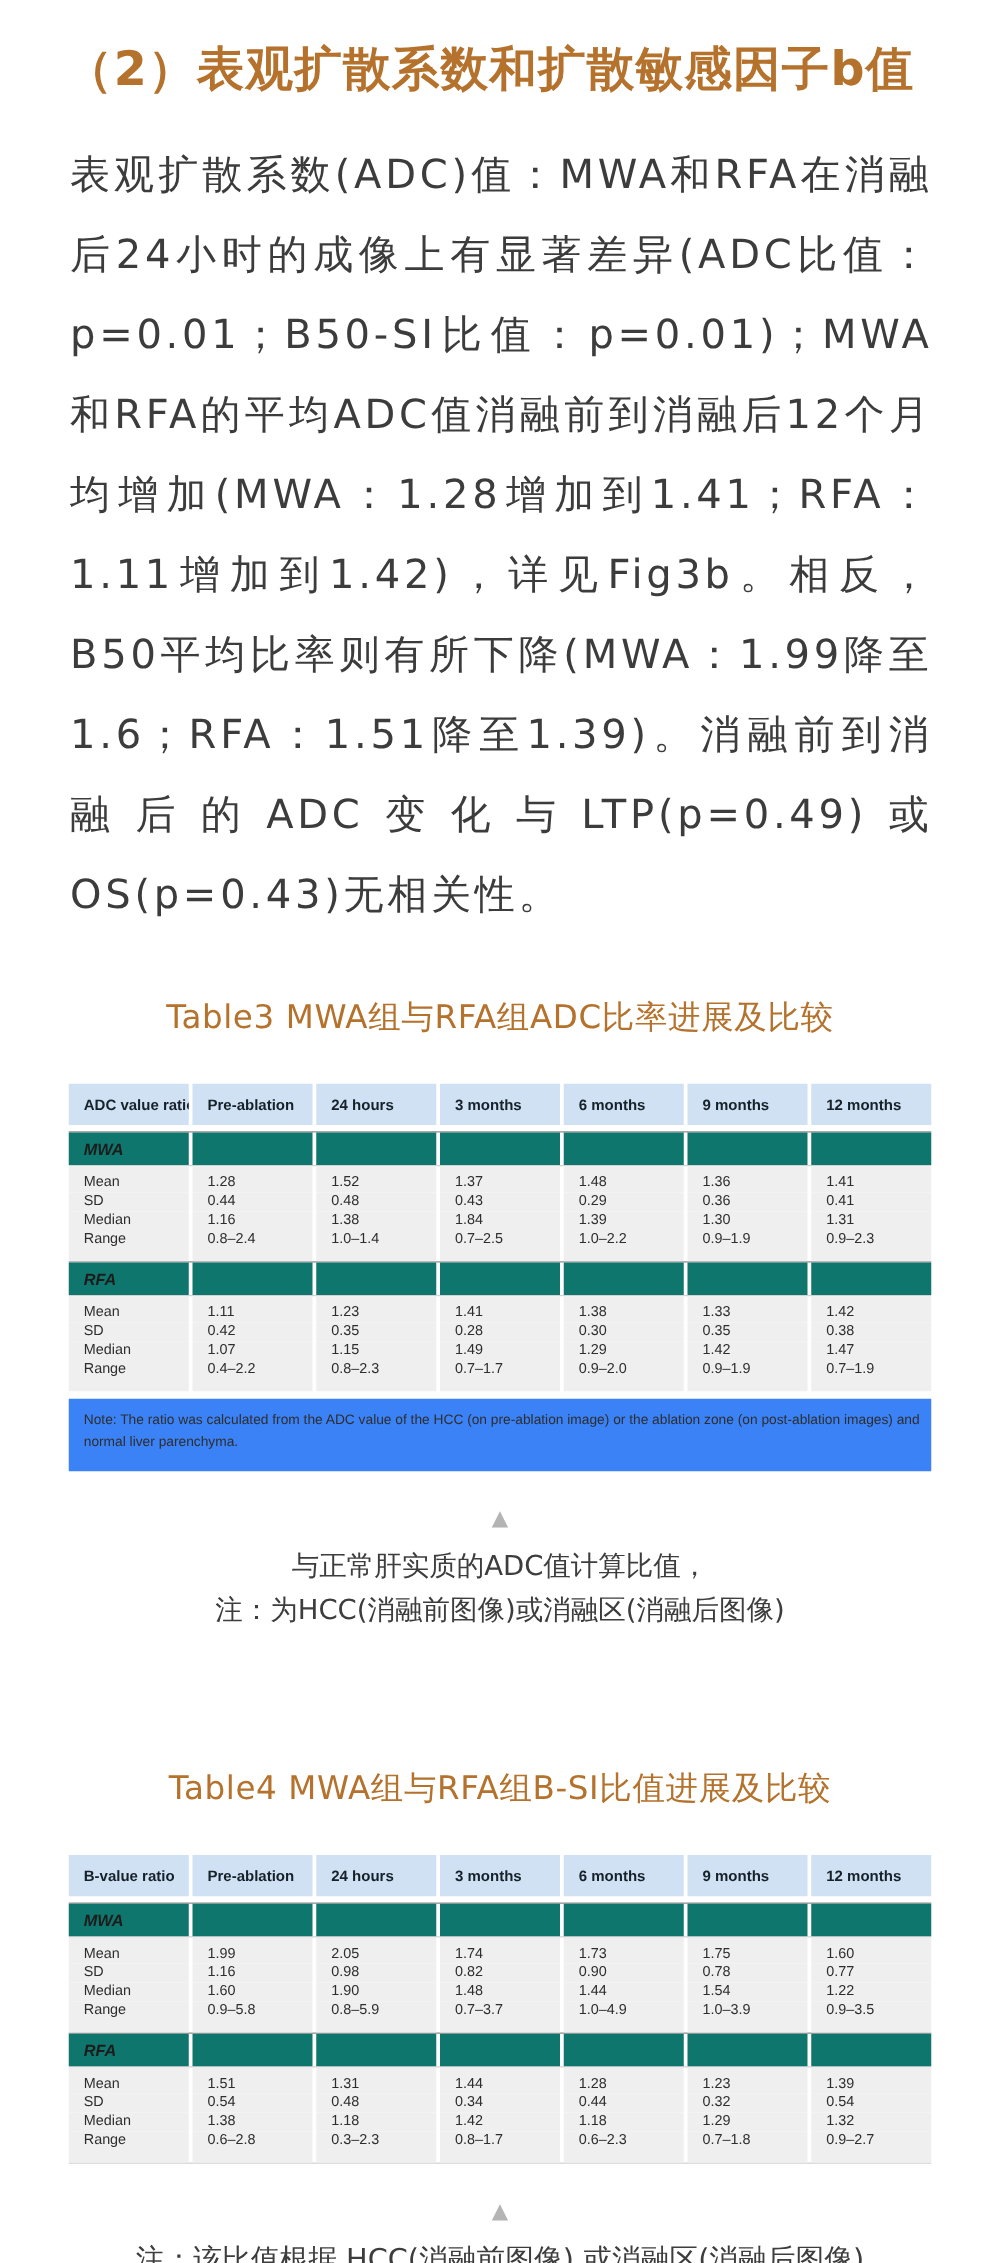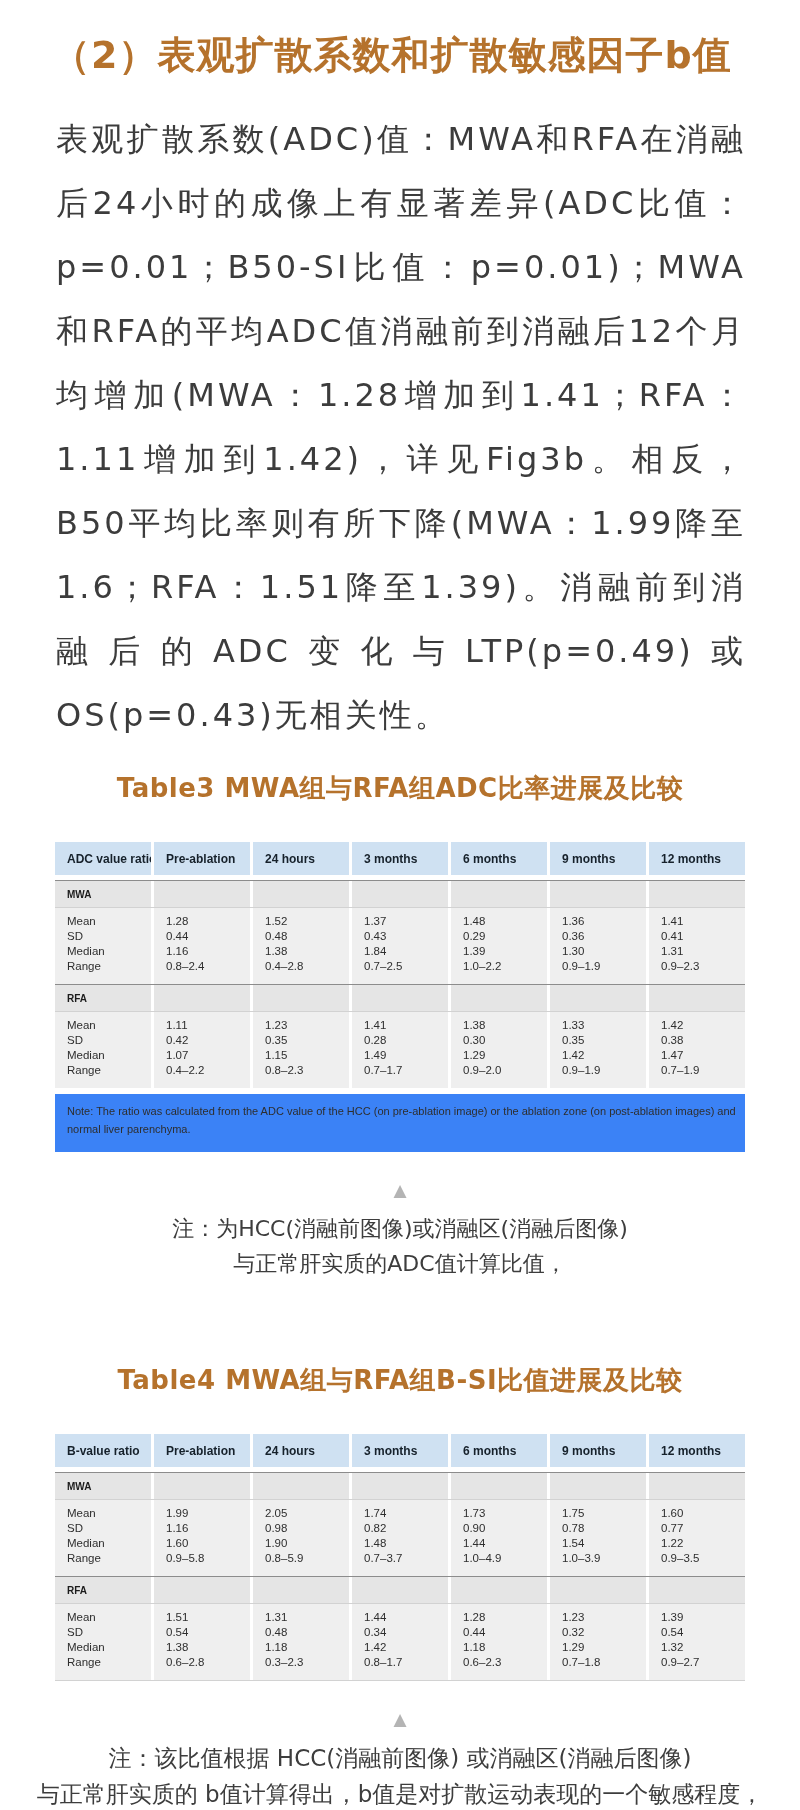--- a/index.html
+++ b/index.html
@@ -13,42 +13,42 @@
     margin:30px 40px 0 52px;
     font-size:38px; font-weight:bold; letter-spacing:1px;
     color:#b5722c;
   }
   .para {
     margin:26px 54px 0 56px;
     font-size:32px; line-height:64px; letter-spacing:3px;
     text-align:justify; color:#3c3c3c;
   }
   .table-title {
-    margin-top:24px; text-align:center;
-    font-size:26px; font-weight:bold; letter-spacing:0.5px;
+    margin-top:49px; text-align:center;
+    font-size:26px; font-weight:normal; letter-spacing:0.5px;
     color:#b5722c;
   }
   .dtable {
     width:690px; margin:36px 55px 0 55px;
     font-family:"Liberation Sans", sans-serif;
   }
   .trow { display:grid; grid-template-columns:repeat(7,1fr); column-gap:3px; }
   .tcell { padding-left:12px; overflow:hidden; white-space:nowrap; }
   .thead .tcell {
     background:#cfe1f2; height:33px;
     display:flex; align-items:center;
     font-weight:bold; font-size:12px; color:#16212b;
   }
   .gap { height:5px; }
   .line-dark { border-top:1px solid #8c8c8c; }
   .line-light { border-top:1px solid #d2d2d2; }
   .grow .tcell {
-    background:#e5e5e5; height:26px;
+    background:#0f766e; height:26px;
     display:flex; align-items:center;
-    font-weight:bold; font-size:10px; color:#1c1c1c;
+    font-weight:bold; font-size:13px; color:#1c1c1c;font-style:italic;
   }
   .drow .tcell { background:#efefef; font-size:11.5px; line-height:15px; color:#2e2e2e; }
   .dblock .drow:first-child .tcell { padding-top:6px; }
   .dblock .drow:last-child .tcell { padding-bottom:10px; }
   .tnote {
     background:#3b82f6; margin-top:6px;
     padding:9px 4px 14px 12px;
     font-size:11px; line-height:1.6; color:#2e2e2e;
   }
   .triangle { text-align:center; margin-top:30px; font-size:17px; color:#b4b4b4; line-height:1; }
@@ -112,21 +112,21 @@
         <div class="tcell">1.16</div>
         <div class="tcell">1.38</div>
         <div class="tcell">1.84</div>
         <div class="tcell">1.39</div>
         <div class="tcell">1.30</div>
         <div class="tcell">1.31</div>
       </div>
       <div class="trow drow">
         <div class="tcell">Range</div>
         <div class="tcell">0.8–2.4</div>
-        <div class="tcell">0.4–2.8</div>
+        <div class="tcell">1.0–1.4</div>
         <div class="tcell">0.7–2.5</div>
         <div class="tcell">1.0–2.2</div>
         <div class="tcell">0.9–1.9</div>
         <div class="tcell">0.9–2.3</div>
       </div>
     </div>
     <div class="line-dark"></div>
     <div class="trow grow">
       <div class="tcell">RFA</div>
       <div class="tcell"></div>
@@ -174,22 +174,22 @@
         <div class="tcell">0.9–1.9</div>
         <div class="tcell">0.7–1.9</div>
       </div>
     </div>
     <div class="tnote">Note: The ratio was calculated from the ADC value of the HCC (on pre-ablation image) or the ablation zone (on post-ablation images) and normal liver parenchyma.</div>
   </div>
 
 <div class="triangle">▲</div>
 
 <div class="cn-note">
+  <div class="cap-line">与正常肝实质的ADC值计算比值，</div>
   <div class="cap-line">注：为HCC(消融前图像)或消融区(消融后图像)</div>
-  <div class="cap-line">与正常肝实质的ADC值计算比值，</div>
 </div>
 
 <div class="spacer-lg"></div>
 
 <div class="table-title">Table4 MWA组与RFA组B-SI比值进展及比较</div>
 
 <div class="dtable">
     <div class="trow thead">
       <div class="tcell">B-value ratio</div>
       <div class="tcell">Pre-ablation</div>

